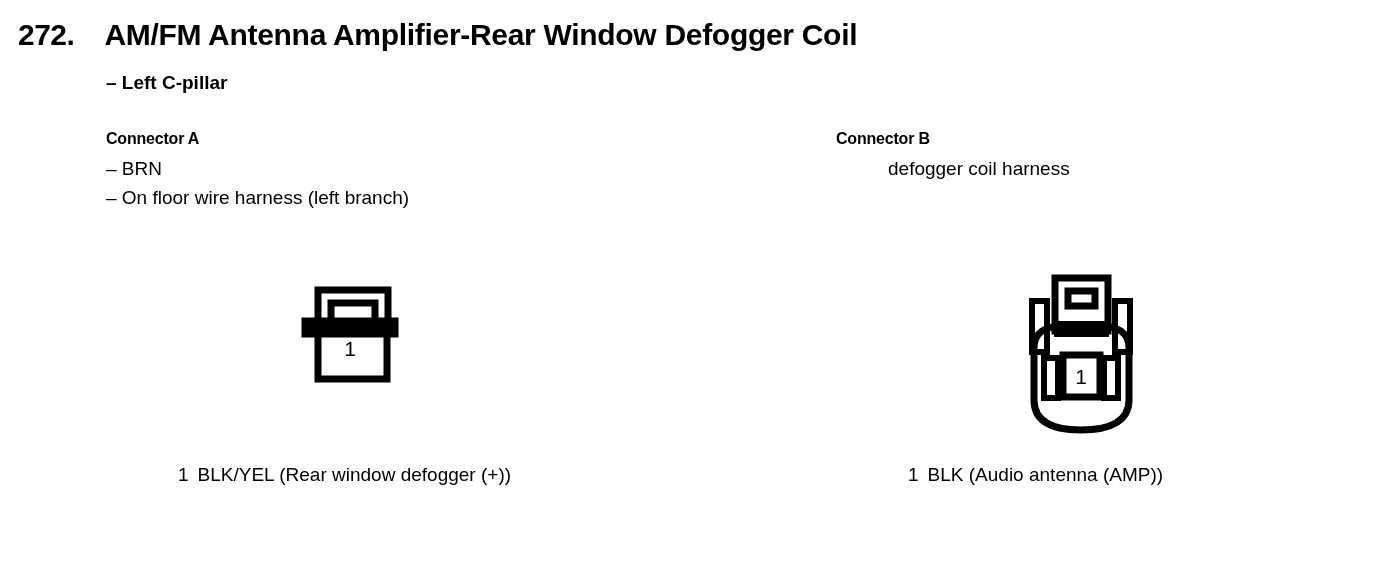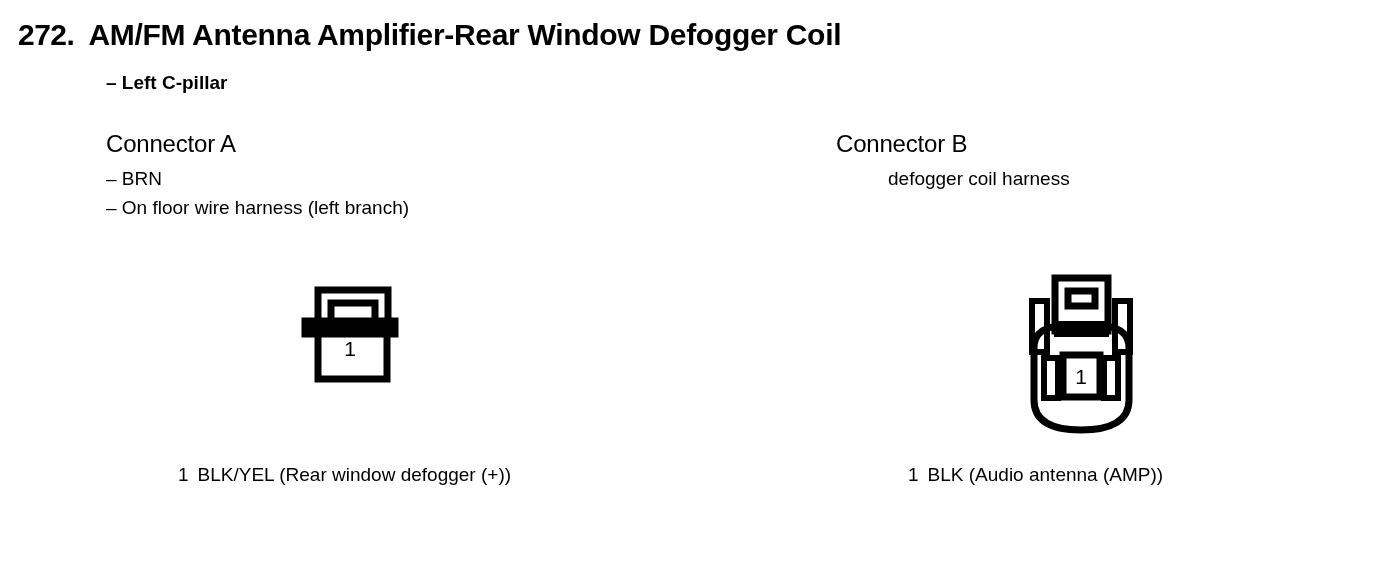--- a/index.html
+++ b/index.html
@@ -26,43 +26,43 @@
     white-space: nowrap;
   }
   .header-number {
     font-size: 30px;
     font-weight: bold;
     letter-spacing: -0.5px;
   }
   .header-title {
     font-size: 30px;
     font-weight: bold;
-    margin-left: 14px;
+    margin-left: 30px;
     letter-spacing: -0.3px;
   }
   .header-sub {
     position: absolute;
     left: 106px;
     top: 72px;
     font-size: 19px;
     white-space: nowrap;
     font-weight: bold;
   }
 
   
   .connector-block {
     position: absolute;
     top: 130px;
   }
   .connector-block.col-a { left: 106px; width: 620px; }
   .connector-block.col-b { left: 836px; width: 520px; }
 
   .connector-heading {
-    font-size: 24px;
-    font-weight: normal;
+    font-size: 16px;
+    font-weight: bold;
     letter-spacing: -0.2px;
     margin: 0 0 6px 0;
     white-space: nowrap;
   }
   .connector-line {
     font-size: 19px;
     line-height: 29px;
     white-space: nowrap;
   }
   .connector-line .cont {

